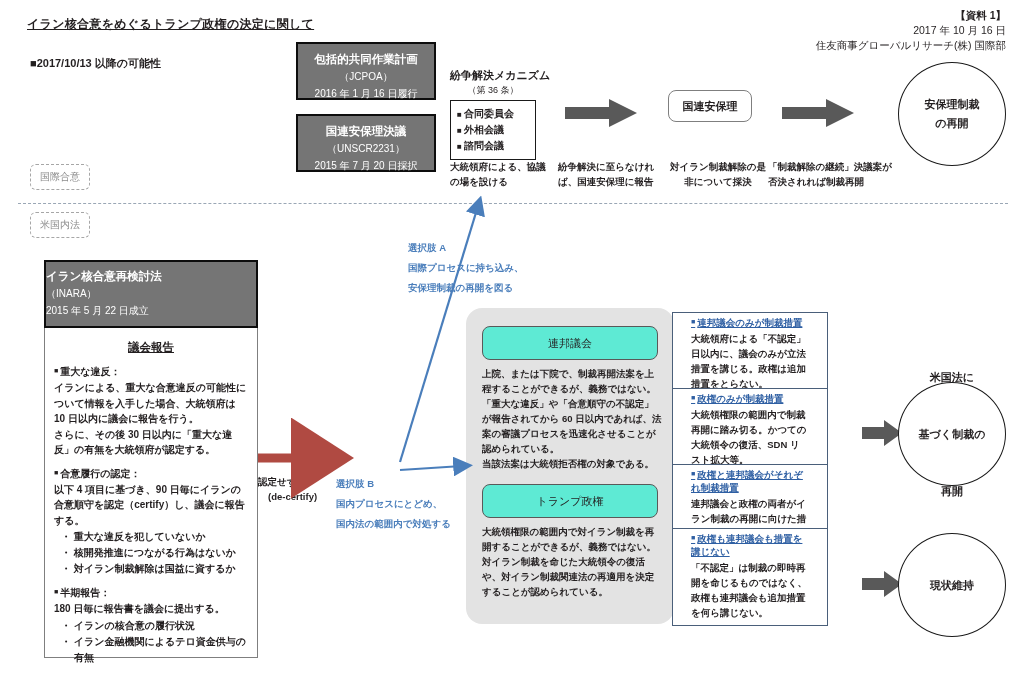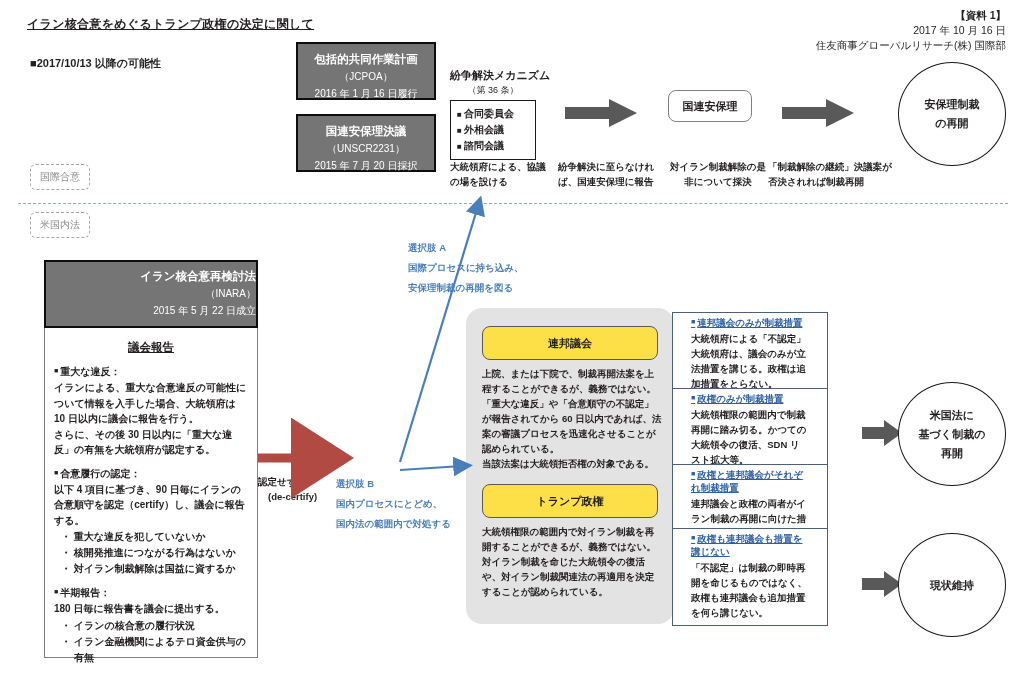--- a/index.html
+++ b/index.html
@@ -91,29 +91,29 @@
   #box-unsc { left: 668px; top: 90px; width: 84px; height: 32px; }
 
   
   .oval {
     position: absolute; border: 1.4px solid #1a1a1a; border-radius: 50%;
     background: #fff; display: flex; flex-direction: column;
     align-items: center; justify-content: center;
     font-size: 11px; font-weight: bold; line-height: 19px; text-align: center;
   }
   #oval-unsc-snap { left: 898px; top: 62px;  width: 108px; height: 104px; }
-  #oval-us-law    { left: 898px; top: 382px; width: 108px; height: 104px; }
+  #oval-us-law    { left: 898px; top: 382px; width: 108px; height: 104px; gap: 38px; }
   #oval-status    { left: 898px; top: 533px; width: 108px; height: 104px; }
 
   
   #inara { position: absolute; left: 44px; top: 260px; width: 214px; height: 398px;
            border: 1px solid #7f7f7f; background: #fff; }
   #inara-head {
     background: #757575; border: 2px solid #0d0d0d; color: #fff;
-    text-align: right; font-size: 11px; line-height: 17px; padding: 6px 0 7px;
+    text-align: left; font-size: 11px; line-height: 17px; padding: 6px 0 7px;
     margin: -1px -1px 0 -1px;
   }
   #inara-head .ttl { font-weight: bold; font-size: 11.5px; }
   #inara-head .sub { font-size: 10px; }
   #inara-body { padding: 8px 9px 0 9px; }
   #inara-title {
     text-align: center; font-weight: bold; font-size: 11.5px;
     text-decoration: underline; margin: 4px 0 10px;
   }
   .sec-head { font-weight: bold; font-size: 10px; margin-top: 9px; }
@@ -123,23 +123,23 @@
   .dash-list div { padding-left: 20px; text-indent: -13px; }
   .dash-list div::before { content: "・ "; }
 
   
   #mid-panel {
     position: absolute; left: 466px; top: 308px; width: 208px; height: 316px;
     background: #e3e3e3; border-radius: 16px;
   }
   .mid-cap {
     position: absolute; left: 16px; width: 176px; height: 34px;
-    border: 1px solid #595959; border-radius: 8px; background: #fde047;
+    border: 1px solid #595959; border-radius: 8px; background: #5eead4;
     display: flex; align-items: center; justify-content: center;
-    font-size: 11px; font-weight: bold;
+    font-size: 11px; font-weight: normal;
   }
   #cap-congress { top: 18px; }
   #cap-admin    { top: 176px; }
   .mid-text {
     position: absolute; left: 16px; width: 180px;
     font-size: 9.5px; line-height: 15px; font-weight: bold; color: #231f20;
   }
   #txt-congress { top: 58px; }
   #txt-admin    { top: 216px; }
 
@@ -308,21 +308,21 @@
     <div class="mid-text" id="txt-congress" style="white-space:pre-line">上院、または下院で、制裁再開法案を上程することができるが、義務ではない。
 「重大な違反」や「合意順守の不認定」が報告されてから 60 日以内であれば、法案の審議プロセスを迅速化させることが認められている。
 当該法案は大統領拒否権の対象である。</div>
     <div class="mid-cap" id="cap-admin">トランプ政権</div>
     <div class="mid-text" id="txt-admin" style="white-space:pre-line">大統領権限の範囲内で対イラン制裁を再開することができるが、義務ではない。
 対イラン制裁を命じた大統領令の復活や、対イラン制裁関連法の再適用を決定することが認められている。</div>
   </div>
 
   <div class="scen" id="scen-1">
     <div class="h">連邦議会のみが制裁措置</div>
-    <div class="b">大統領府による「不認定」大統領府は、議会のみが立法措置を講じる。政権は追加措置をとらない。</div>
+    <div class="b">大統領府による「不認定」日以内に、議会のみが立法措置を講じる。政権は追加措置をとらない。</div>
   </div>
   <div class="scen" id="scen-2">
     <div class="h">政権のみが制裁措置</div>
     <div class="b">大統領権限の範囲内で制裁再開に踏み切る。かつての大統領令の復活、SDN リスト拡大等。</div>
   </div>
   <div class="scen" id="scen-3">
     <div class="h">政権と連邦議会がそれぞれ制裁措置</div>
     <div class="b">連邦議会と政権の両者がイラン制裁の再開に向けた措置を講じる。</div>
   </div>
   <div class="scen" id="scen-4">

